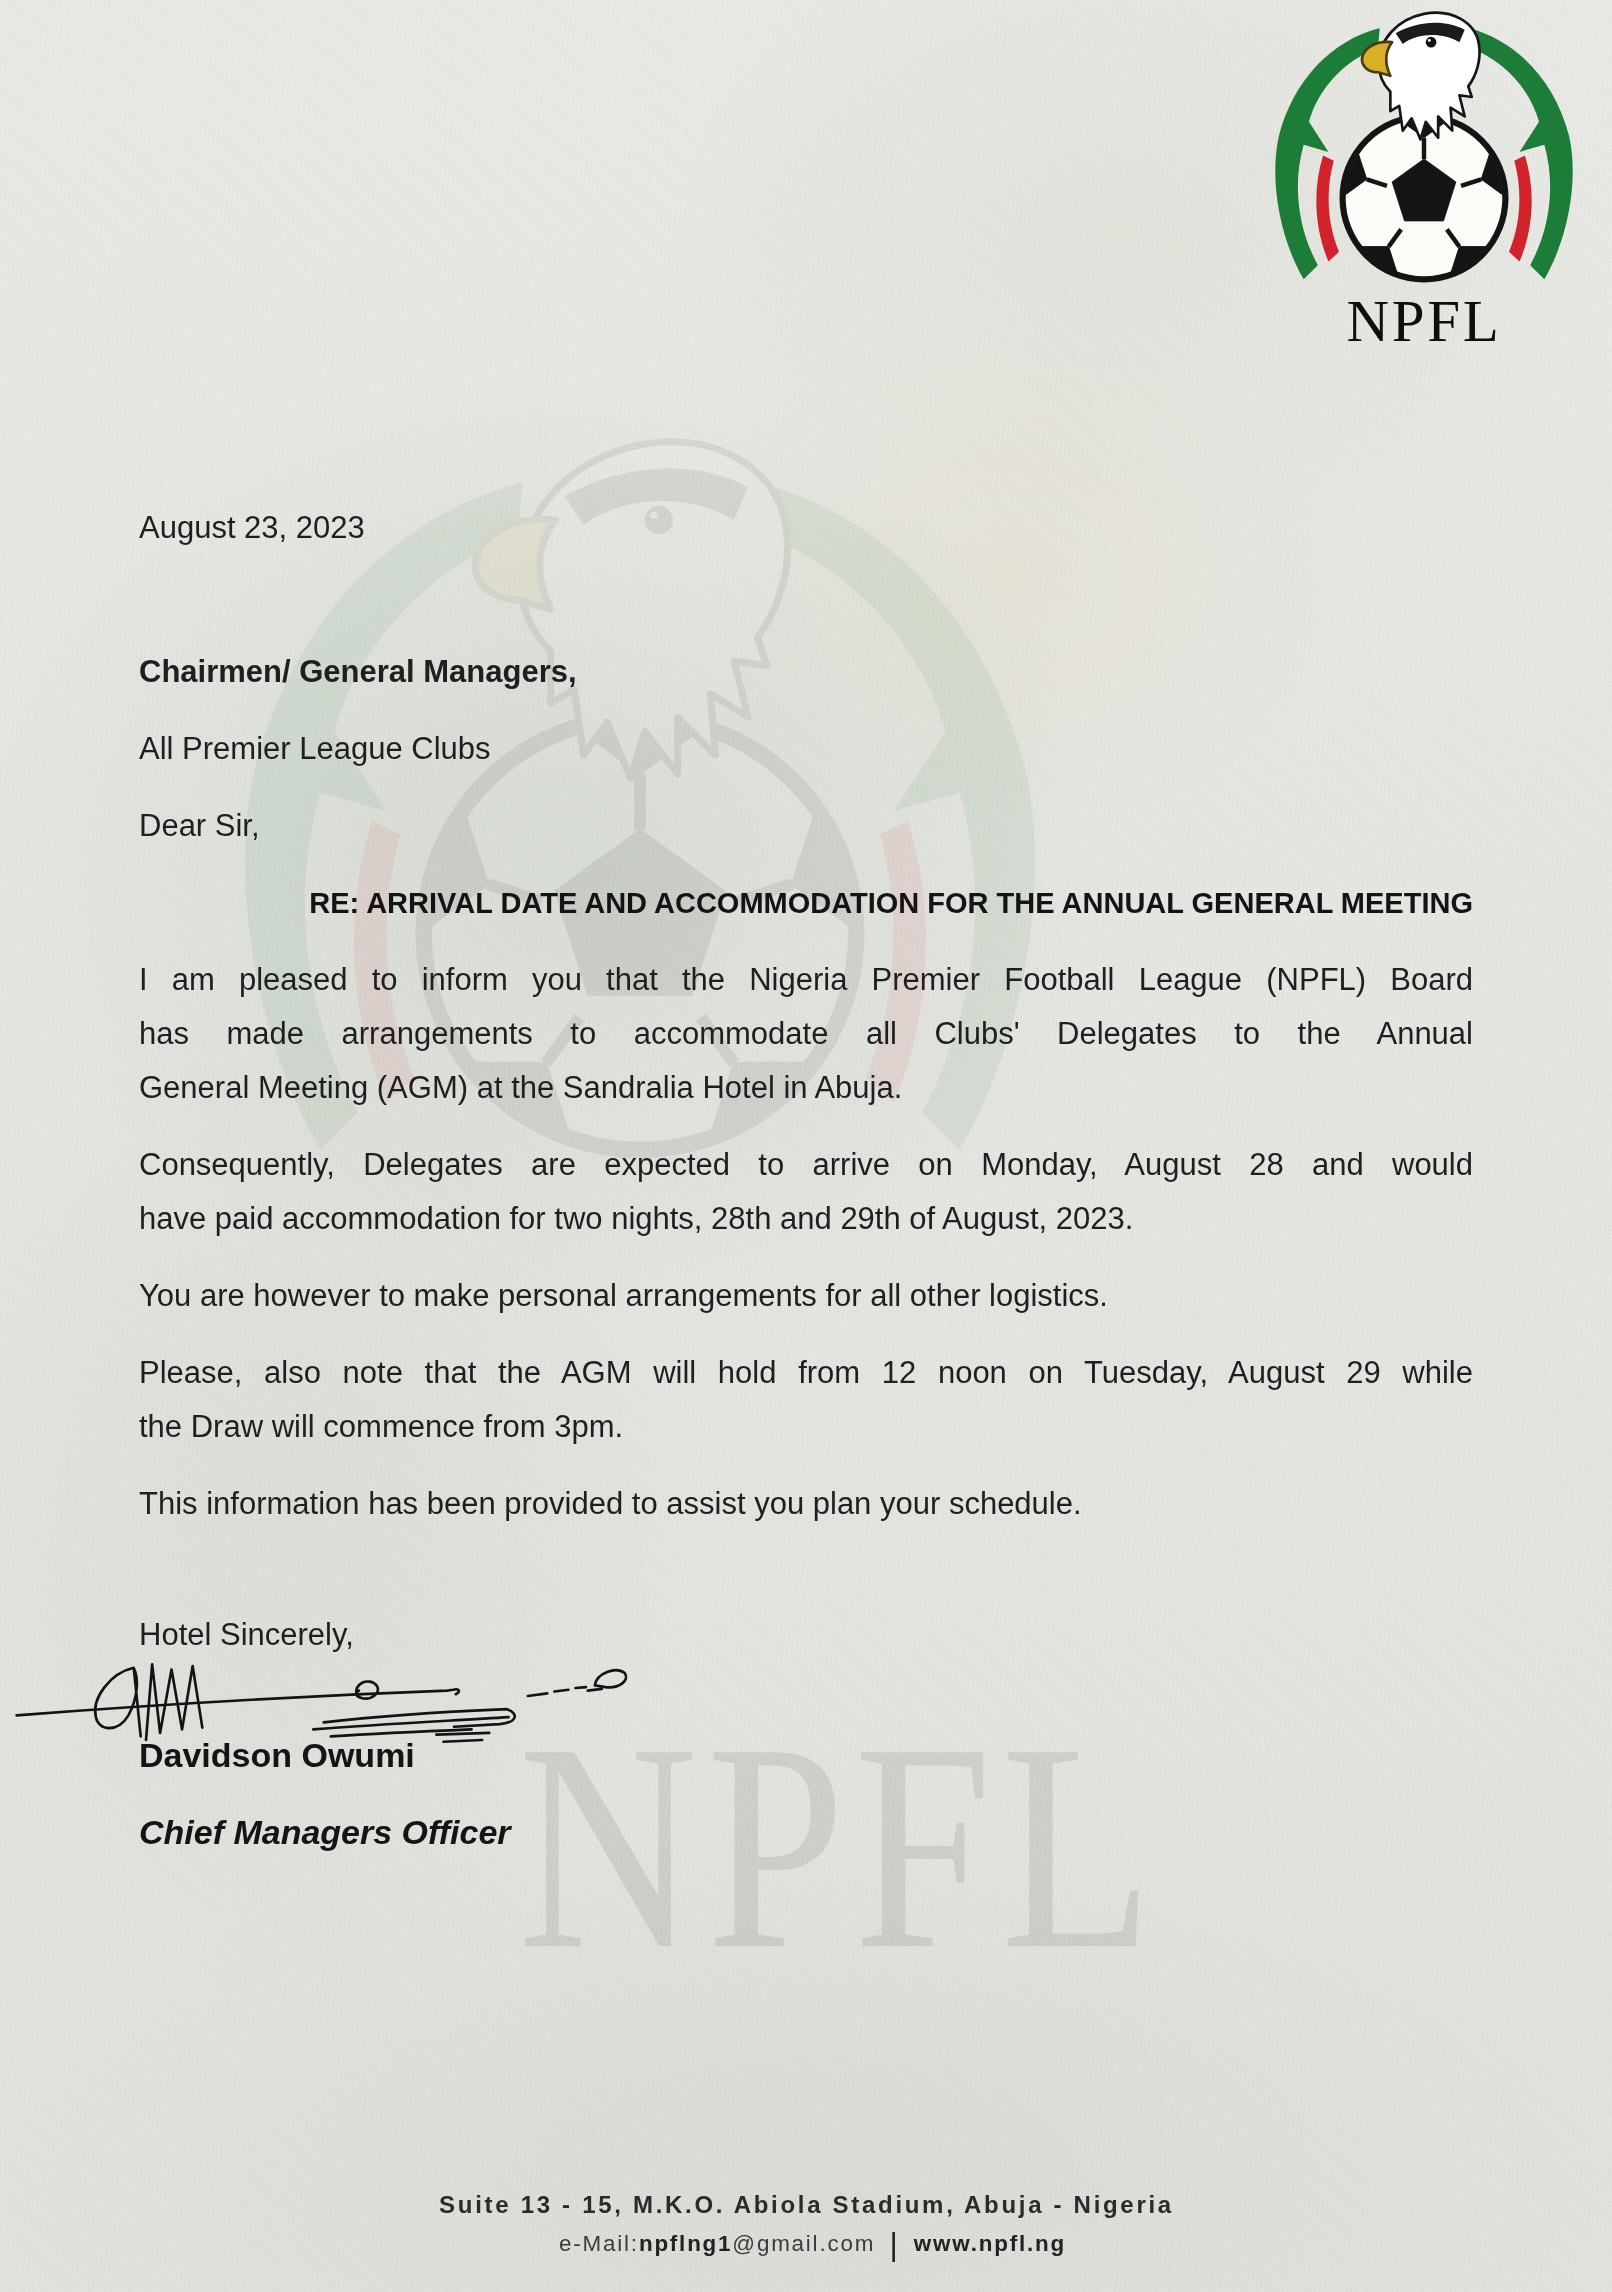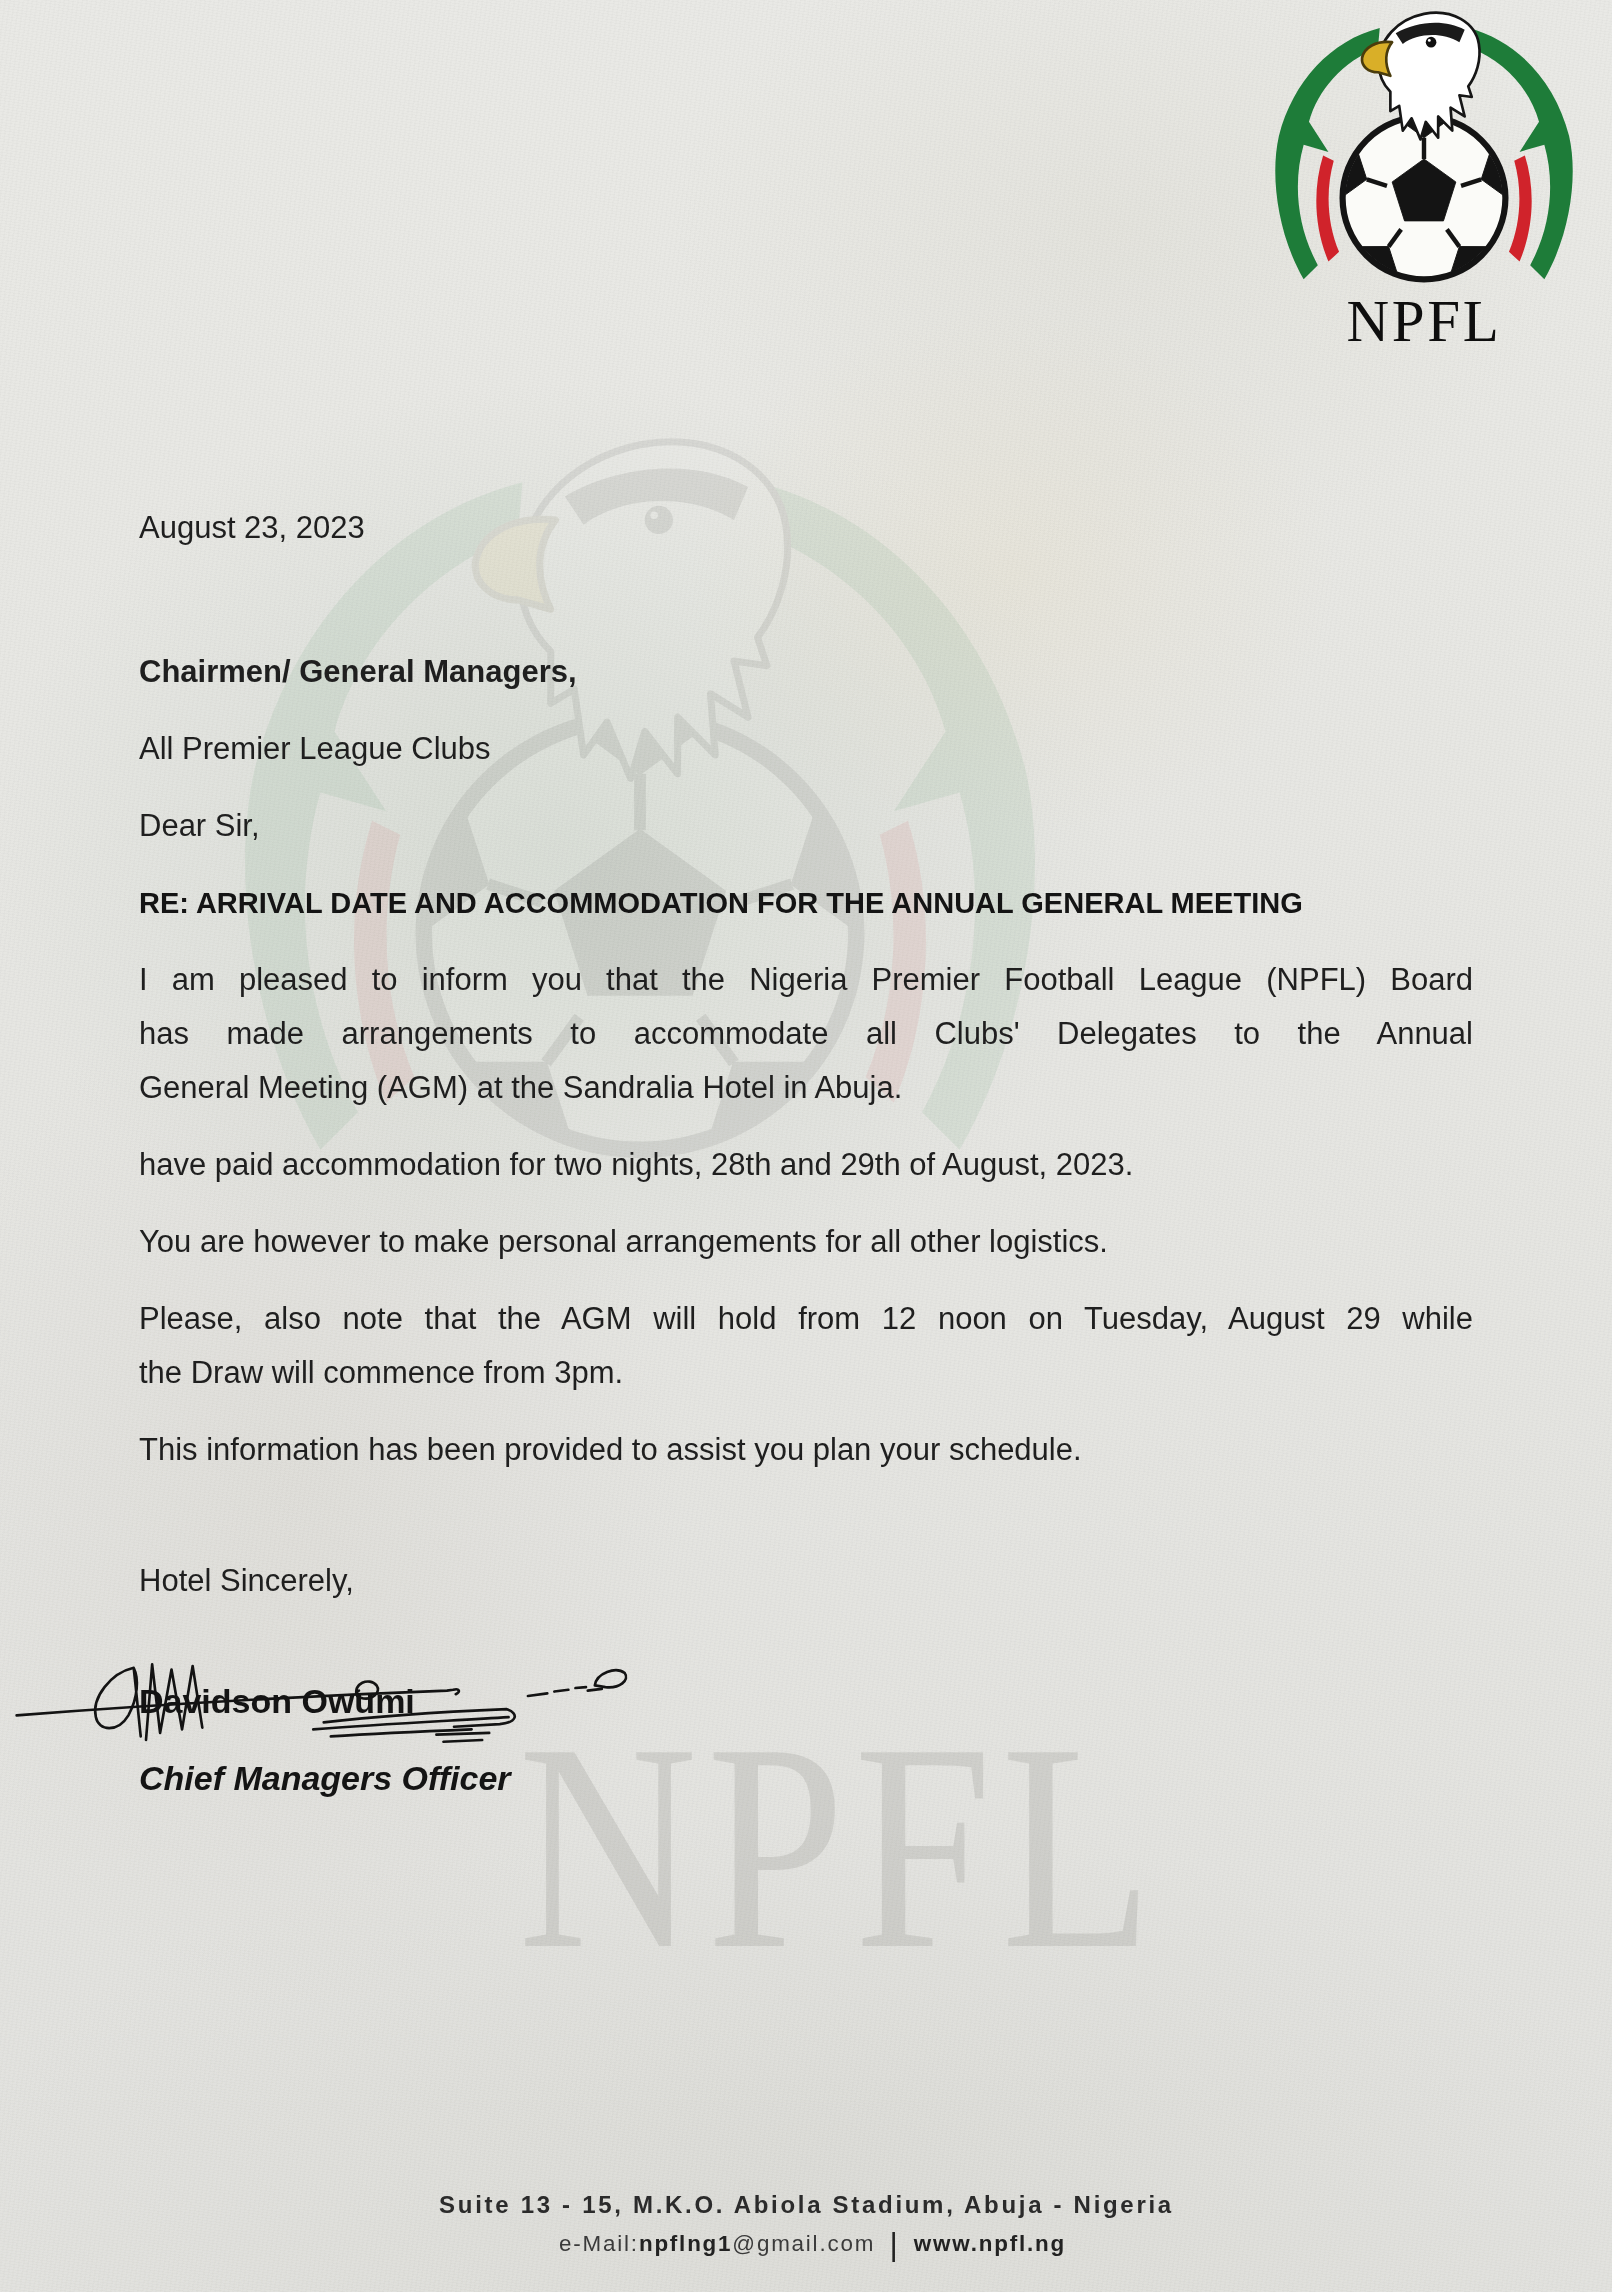--- a/index.html
+++ b/index.html
@@ -34,21 +34,21 @@
     font-family:"Liberation Serif",serif;font-size:296px;line-height:269px;
     letter-spacing:10.7px;color:#5e5e57;opacity:0.14;
     transform:scaleX(0.84);transform-origin:left top;
     pointer-events:none;white-space:nowrap;
   }
   
   .content{position:absolute;left:139px;top:0;width:1334px;padding-top:501px;}
   .date-line{font-size:31px;line-height:54px;margin-bottom:90px;}
   .block{font-size:31px;line-height:54px;margin-bottom:23px;}
   .bold{font-weight:bold;}
-  .subject{font-weight:bold;font-size:29px;color:#141414;}
+  .subject{font-weight:bold;font-size:29px;color:#141414;text-align:right;}
   .para{margin-bottom:23px;}
   .body-paragraphs .para:last-child{margin-bottom:77px;}
   .line{font-size:31px;line-height:54px;}
   .just{text-align:justify;text-align-last:justify;}
   .closing{margin-bottom:0;}
   .sig-name{margin-top:65px;font-size:34px;font-weight:bold;line-height:56px;color:#141414;}
   .sig-title{margin-top:20.6px;font-size:34px;font-weight:bold;font-style:italic;line-height:56px;color:#141414;}
   
   .signature{position:absolute;left:13.4px;top:1659px;width:618px;height:88px;}
   
@@ -130,20 +130,21 @@
     <div class="block">All Premier League Clubs</div>
     <div class="block">Dear Sir,</div>
     <div class="block subject">RE: ARRIVAL DATE AND ACCOMMODATION FOR THE ANNUAL GENERAL MEETING</div>
     <div class="body-paragraphs" id="paragraphs">
         <div class="para">
           <div class="line just">I am pleased to inform you that the Nigeria Premier Football League (NPFL) Board</div>
           <div class="line just">has made arrangements to accommodate all Clubs' Delegates to the Annual</div>
           <div class="line">General Meeting (AGM) at the Sandralia Hotel in Abuja.</div>
         </div>
         <div class="para">
+          <div class="line just">Consequently, Delegates are expected to arrive on Monday, August 28 and would</div>
           <div class="line">have paid accommodation for two nights, 28th and 29th of August, 2023.</div>
         </div>
         <div class="para">
           <div class="line">You are however to make personal arrangements for all other logistics.</div>
         </div>
         <div class="para">
           <div class="line just">Please, also note that the AGM will hold from 12 noon on Tuesday, August 29 while</div>
           <div class="line">the Draw will commence from 3pm.</div>
         </div>
         <div class="para">

